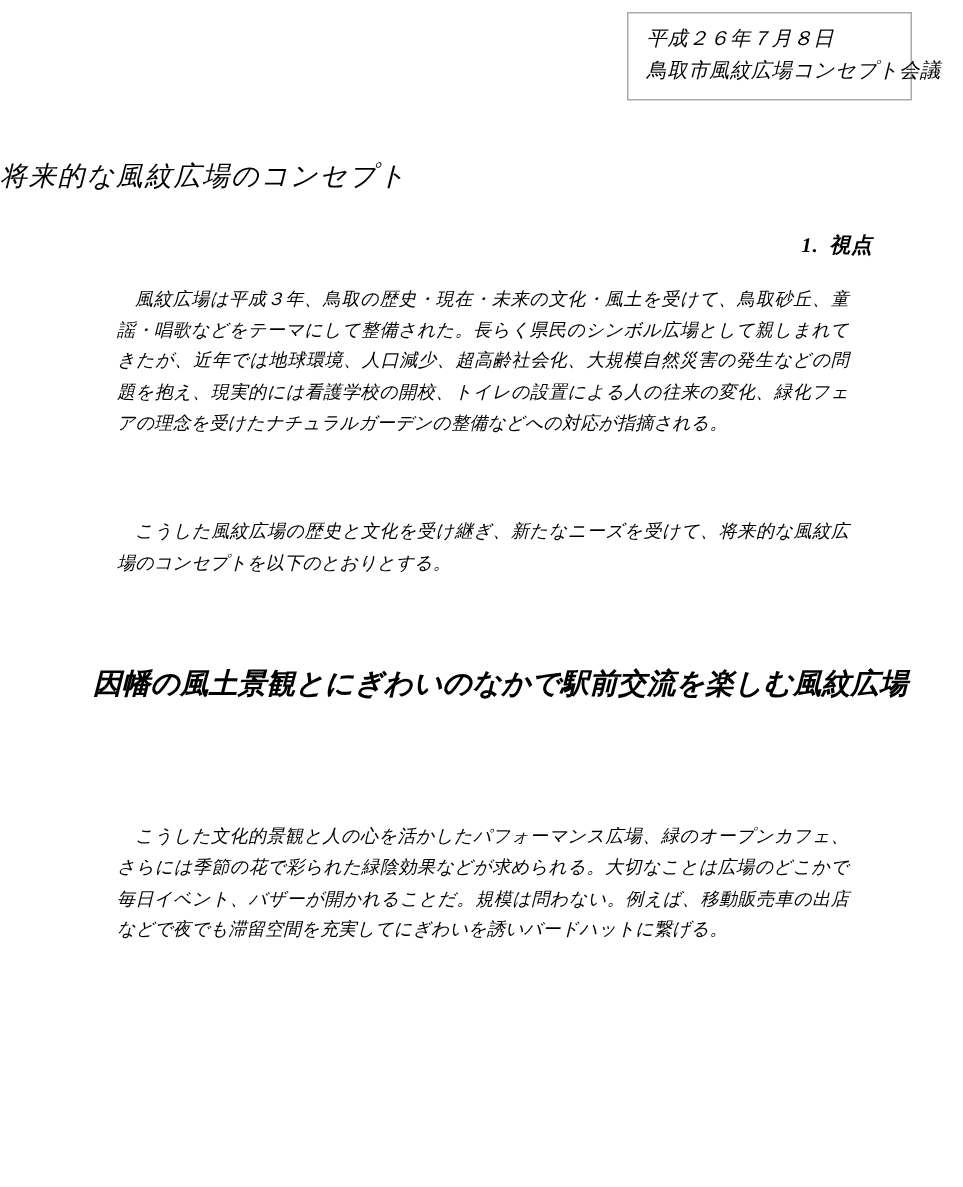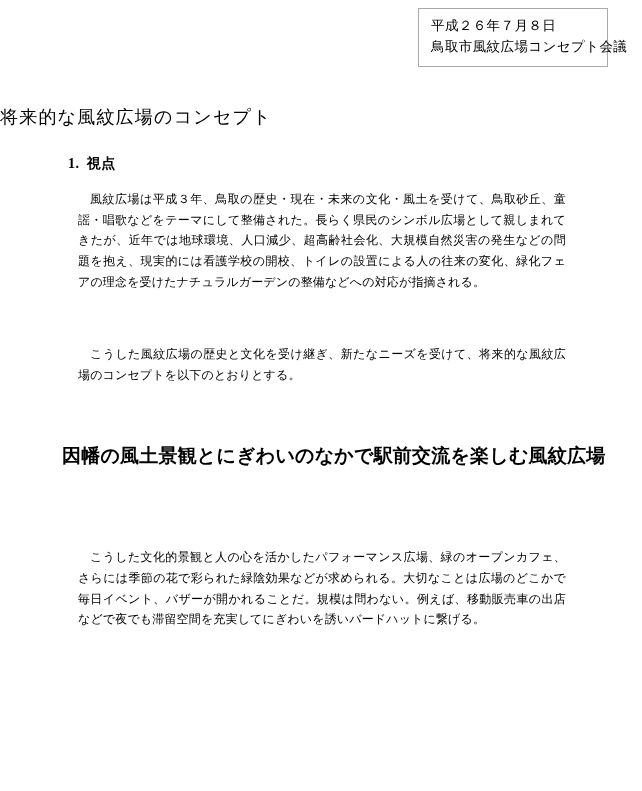--- a/index.html
+++ b/index.html
@@ -13,20 +13,21 @@
     font-family: "Liberation Serif", "DejaVu Serif", serif;
     color: #000000;
     position: relative;
     overflow: hidden;
   }
   .page {
     position: relative;
     width: 642px;
     height: 556px;
     box-sizing: border-box;
+    font-style: italic;
   }
 
   
   .header-box {
     position: absolute;
     left: 418px;
     top: 8px;
     width: 190px;
     border: 1px solid #aaaaaa;
     padding: 7px 10px 8px 12px;
@@ -56,20 +57,21 @@
     left: 62px;
     top: 155px;
     width: 520px;
   }
 
   .sec-head {
     font-size: 14px;
     font-weight: bold;
     margin: 0 0 2px 6px;
     letter-spacing: 0.6px;
+    text-align: right;
   }
   .sec-head .num {
     margin-right: 7px;
   }
 
   p.para {
     font-size: 12px;
     line-height: 1.72;
     margin: 16px;
     text-align: justify;

